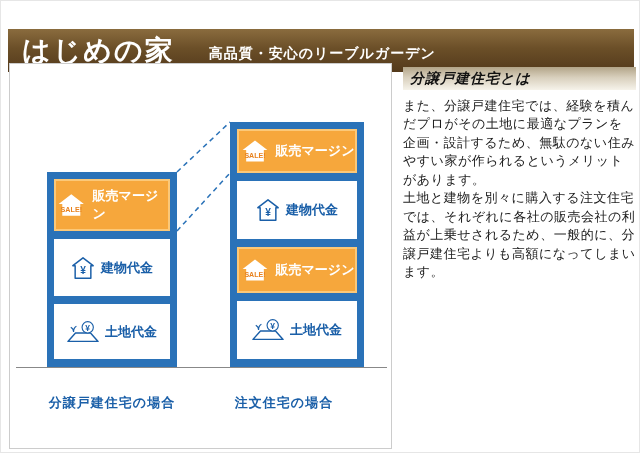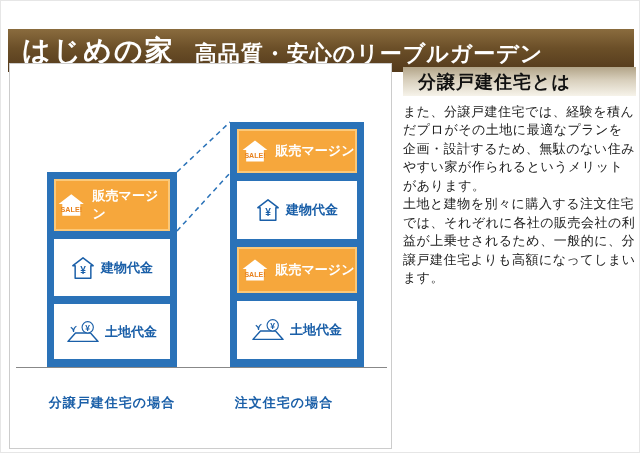--- a/index.html
+++ b/index.html
@@ -13,21 +13,21 @@
   .banner {
     position:absolute; left:7px; top:28px; width:626px; height:43px;
     background:linear-gradient(180deg,#8a6c3e 0%,#6b4f28 45%,#53391b 100%);
     display:flex; align-items:center; padding:0 14px; color:#fff;
   }
   .banner-title {
     font-family:"Liberation Serif","DejaVu Serif",serif;
     font-size:28px; font-weight:bold; letter-spacing:2px; line-height:1;
   }
   .banner-subtitle {
-    font-size:22px; font-weight:bold; margin-left:20px; margin-top:6px;
+    font-size:14px; font-weight:bold; margin-left:34px; margin-top:6px;
     letter-spacing:1px;
   }
 
   
   .diagram {
     position:absolute; left:8px; top:62px; width:383px; height:386px;
     border:1px solid #cccccc; background:#fff;
   }
   .overlay { position:absolute; left:0; top:0; }
   .ground {
@@ -52,23 +52,23 @@
   .col-label {
     position:absolute; top:330px; text-align:center; font-size:13px;
     font-weight:bold; color:#1a5fa8; letter-spacing:1px;
   }
   .label-left  { left:10px;  width:184px;text-align:center; }
   .label-right { left:184px; width:180px; }
 
   
   .panel { position:absolute; left:402px; top:66px; width:233px; }
   .panel-heading {
-    font-size:18px; font-weight:bold; color:#111;
+    font-size:14px; font-weight:bold; color:#111;
     background:linear-gradient(180deg,#b2a488 0%,#d8cfbc 45%,#f6f3ea 100%);
-    padding:3px 15px 2px; letter-spacing:1px;
+    padding:3px 7px 2px; letter-spacing:1px;font-style:italic;
   }
   .panel-body { margin-top:7px; }
   .panel-body p {
     font-size:13px; line-height:1.42; color:#1b1b1b; letter-spacing:0.5px;
     text-align:left;
   }
 </style>
 </head>
 <body>
 

